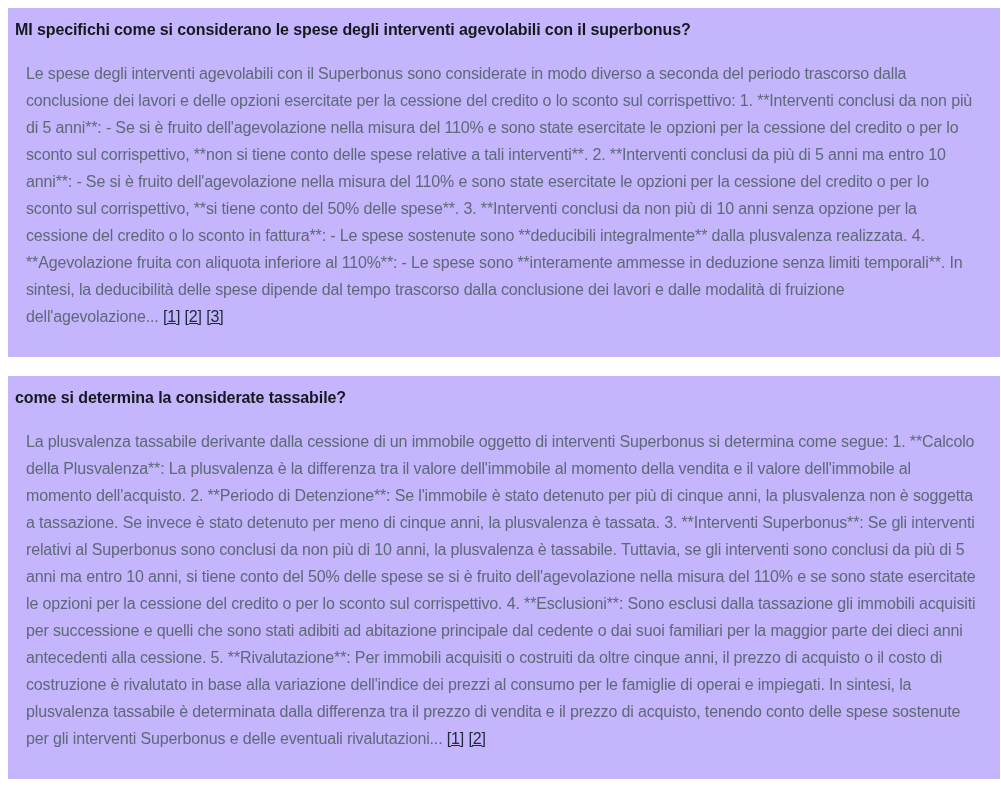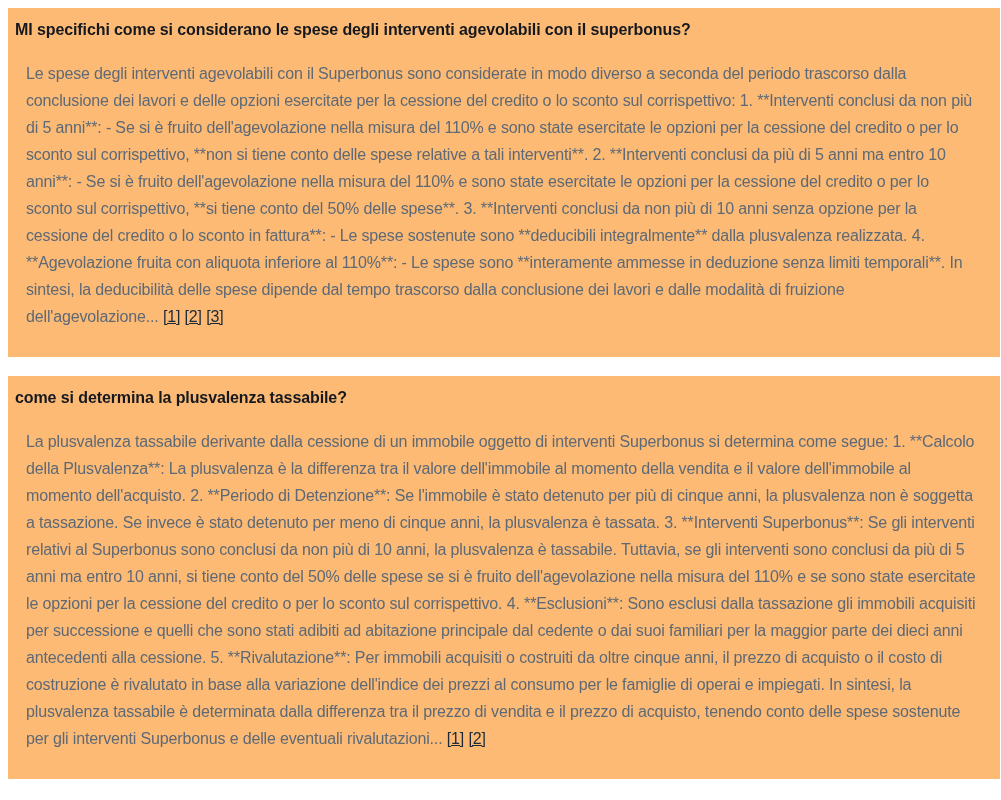--- a/index.html
+++ b/index.html
@@ -10,21 +10,21 @@
     width: 1001px;
     height: 800px;
     background: #ffffff;
     font-family: "Liberation Sans", sans-serif;
     overflow: hidden;
   }
   .thread {
     padding: 8px 1px 0 8px;
   }
   .qa-card {
-    background: #fdba74;
+    background: #c4b5fd;
     padding: 12px 12px 16px 7px;
     margin-bottom: 19px;
   }
   .question {
     font-size: 16px;
     font-weight: 700;
     color: #15191f;
     letter-spacing: -0.1px;
     line-height: 20px;
     margin: 0 0 20px 0;
@@ -50,20 +50,20 @@
   <section class="qa-card">
     <h2 class="question">MI specifichi come si considerano le spese degli interventi agevolabili con il superbonus?</h2>
     <p class="answer"><span>Le spese degli interventi agevolabili con il Superbonus sono considerate in modo diverso a seconda del periodo trascorso dalla conclusione dei lavori e delle opzioni esercitate per la cessione del credito o lo sconto sul corrispettivo: 1. **Interventi conclusi da non più di 5 anni**: - Se si è fruito dell'agevolazione nella misura del 110% e sono state esercitate le opzioni per la cessione del credito o per lo sconto sul corrispettivo, **non si tiene conto delle spese relative a tali interventi**. 2. **Interventi conclusi da più di 5 anni ma entro 10 anni**: - Se si è fruito dell'agevolazione nella misura del 110% e sono state esercitate le opzioni per la cessione del credito o per lo sconto sul corrispettivo, **si tiene conto del 50% delle spese**. 3. **Interventi conclusi da non più di 10 anni senza opzione per la cessione del credito o lo sconto in fattura**: - Le spese sostenute sono **deducibili integralmente** dalla plusvalenza realizzata. 4. **Agevolazione fruita con aliquota inferiore al 110%**: - Le spese sono **interamente ammesse in deduzione senza limiti temporali**. In sintesi, la deducibilità delle spese dipende dal tempo trascorso dalla conclusione dei lavori e dalle modalità di fruizione dell'agevolazione...</span>
       <a class="citation" href="#">[1]</a>
       <a class="citation" href="#">[2]</a>
       <a class="citation" href="#">[3]</a>
     </p>
   </section>
 
   <section class="qa-card">
-    <h2 class="question">come si determina la plusvalenza tassabile?</h2>
+    <h2 class="question">come si determina la considerate tassabile?</h2>
     <p class="answer"><span>La plusvalenza tassabile derivante dalla cessione di un immobile oggetto di interventi Superbonus si determina come segue: 1. **Calcolo della Plusvalenza**: La plusvalenza è la differenza tra il valore dell'immobile al momento della vendita e il valore dell'immobile al momento dell'acquisto. 2. **Periodo di Detenzione**: Se l'immobile è stato detenuto per più di cinque anni, la plusvalenza non è soggetta a tassazione. Se invece è stato detenuto per meno di cinque anni, la plusvalenza è tassata. 3. **Interventi Superbonus**: Se gli interventi relativi al Superbonus sono conclusi da non più di 10 anni, la plusvalenza è tassabile. Tuttavia, se gli interventi sono conclusi da più di 5 anni ma entro 10 anni, si tiene conto del 50% delle spese se si è fruito dell'agevolazione nella misura del 110% e se sono state esercitate le opzioni per la cessione del credito o per lo sconto sul corrispettivo. 4. **Esclusioni**: Sono esclusi dalla tassazione gli immobili acquisiti per successione e quelli che sono stati adibiti ad abitazione principale dal cedente o dai suoi familiari per la maggior parte dei dieci anni antecedenti alla cessione. 5. **Rivalutazione**: Per immobili acquisiti o costruiti da oltre cinque anni, il prezzo di acquisto o il costo di costruzione è rivalutato in base alla variazione dell'indice dei prezzi al consumo per le famiglie di operai e impiegati. In sintesi, la plusvalenza tassabile è determinata dalla differenza tra il prezzo di vendita e il prezzo di acquisto, tenendo conto delle spese sostenute per gli interventi Superbonus e delle eventuali rivalutazioni...</span>
       <a class="citation" href="#">[1]</a>
       <a class="citation" href="#">[2]</a>
     </p>
   </section>
 
 </main>
 
 </body></html>

